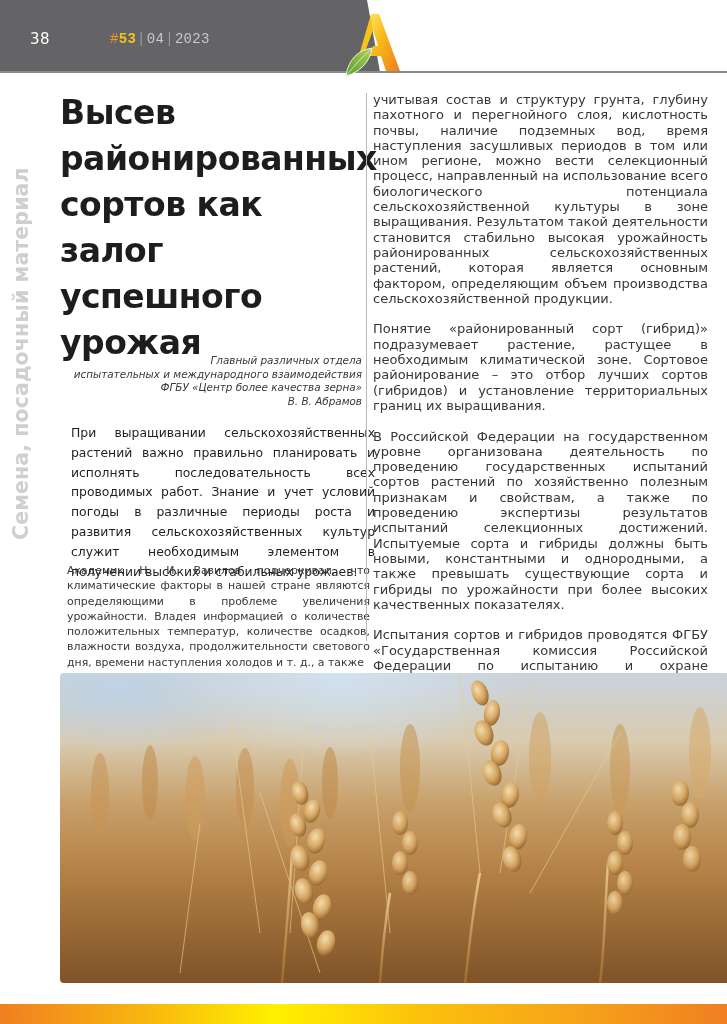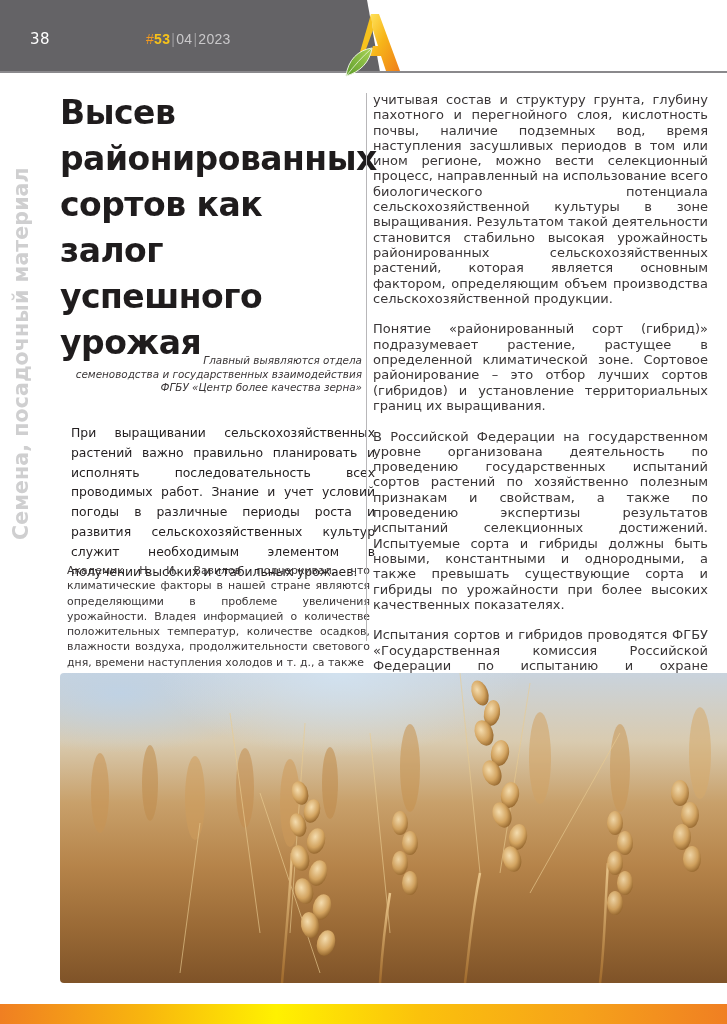--- a/index.html
+++ b/index.html
@@ -23,22 +23,21 @@
     background: #8a898c;
   }
   .page-num {
     position: absolute; left: 30px; top: 30px;
     font-family: "DejaVu Sans", sans-serif; font-size: 15px; color: #ffffff;
     letter-spacing: 0.5px;
   }
   .issue {
     position: absolute; left: 110px; top: 31px;
     font-size: 14px; color: #c9c8ca; letter-spacing: 0.3px;
-    font-family: Liberation Sans, sans-serif;
-    margin-left: 36px;
+    font-family: Liberation Mono, monospace;
   }
   .issue .hash { color: #f29a1f; }
   .issue .num { color: #f6c21a; font-weight: bold; }
   .issue .sep { color: #9c9b9e; margin: 0 1px; font-weight: 300; }
   .logo {
     position: absolute; left: 342px; top: 10px; width: 68px; height: 68px;
   }
 
   .side-label {
     position: absolute; left: 4px; top: 540px;
@@ -130,34 +129,35 @@
       <path d="M5,65 C12,56 20,47 29,39" stroke="#e9f2dd" stroke-width="0.8" fill="none"></path>
     </svg>
   </div>
 </div>
 
 <div class="side-label">Семена, посадочный материал</div>
 
 <h1 class="title">Высев районированных сортов как залог успешного урожая</h1>
 
 <div class="byline">
-  <div>Главный выявляются отдела</div>
-  <div>семеноводства и государственных взаимодействия</div>
+  <div>Главный различных отдела</div>
+  <div>испытательных и международного взаимодействия</div>
   <div>ФГБУ «Центр более качества зерна»</div>
+  <div>В. В. Абрамов</div>
 </div>
 
 <p class="lead">При выращивании сельскохозяйственных растений важно правильно планировать и исполнять последовательность всех проводимых работ. Знание и учет условий погоды в различные периоды роста и развития сельскохозяйственных культур служит необходимым элементом в получении высоких и стабильных урожаев.</p>
 
 <p class="body-left">Академик Н. И. Вавилов подчеркивал, что климатические факторы в нашей стране являются определяющими в проблеме увеличения урожайности. Владея информацией о количестве положительных температур, количестве осадков, влажности воздуха, продолжительности светового дня, времени наступления холодов и т. д., а также</p>
 
 <div class="col-divider"></div>
 
 <div class="col-right">
   <p>учитывая состав и структуру грунта, глубину пахотного и перегнойного слоя, кислотность почвы, наличие подземных вод, время наступления засушливых периодов в том или ином регионе, можно вести селекционный процесс, направленный на использование всего биологического потенциала сельскохозяйственной культуры в зоне выращивания. Результатом такой деятельности становится стабильно высокая урожайность районированных сельскохозяйственных растений, которая является основным фактором, определяющим объем производства сельскохозяйственной продукции.</p>
-  <p>Понятие «районированный сорт (гибрид)» подразумевает растение, растущее в определенной климатической зоне. Сортовое районирование – это отбор лучших сортов (гибридов) и установление территориальных границ их выращивания.</p>
+  <p>Понятие «районированный сорт (гибрид)» подразумевает растение, растущее в необходимым климатической зоне. Сортовое районирование – это отбор лучших сортов (гибридов) и установление территориальных границ их выращивания.</p>
   <p>В Российской Федерации на государственном уровне организована деятельность по проведению государственных испытаний сортов растений по хозяйственно полезным признакам и свойствам, а также по проведению экспертизы результатов испытаний селекционных достижений. Испытуемые сорта и гибриды должны быть новыми, константными и однородными, а также превышать существующие сорта и гибриды по урожайности при более высоких качественных показателях.</p>
   <p>Испытания сортов и гибридов проводятся ФГБУ «Государственная комиссия Российской Федерации по испытанию и охране селекционных достижений» (Госсорткомиссия) и являются последним этапом селекционного процесса, длящегося 2–3 года, в течение которых сорта и гибриды выращиваются с учетом рекомендаций селекционеров (авторов) на испытательных стациях в различных климатических зонах. При этом проводится их всесторонняя оценка, в том числе на биологическую совместимость конкретной культуры с природно-климатическими факторами зоны, и на основе этой оценки выявляются наиболее благоприятные районы для их выращивания. Таким образом происходит привязка сорта или гибрида к определенной зоне, где они дают наилучшие результаты при выращивании.</p>
 </div>
 
 <div class="photo">
   <svg width="667" height="310" viewBox="0 0 667 310">
     <defs>
       <linearGradient id="stalk" x1="0" y1="0" x2="0" y2="1">
         <stop offset="0" stop-color="#e9c58a"></stop>
         <stop offset="1" stop-color="#a06a2c"></stop>

